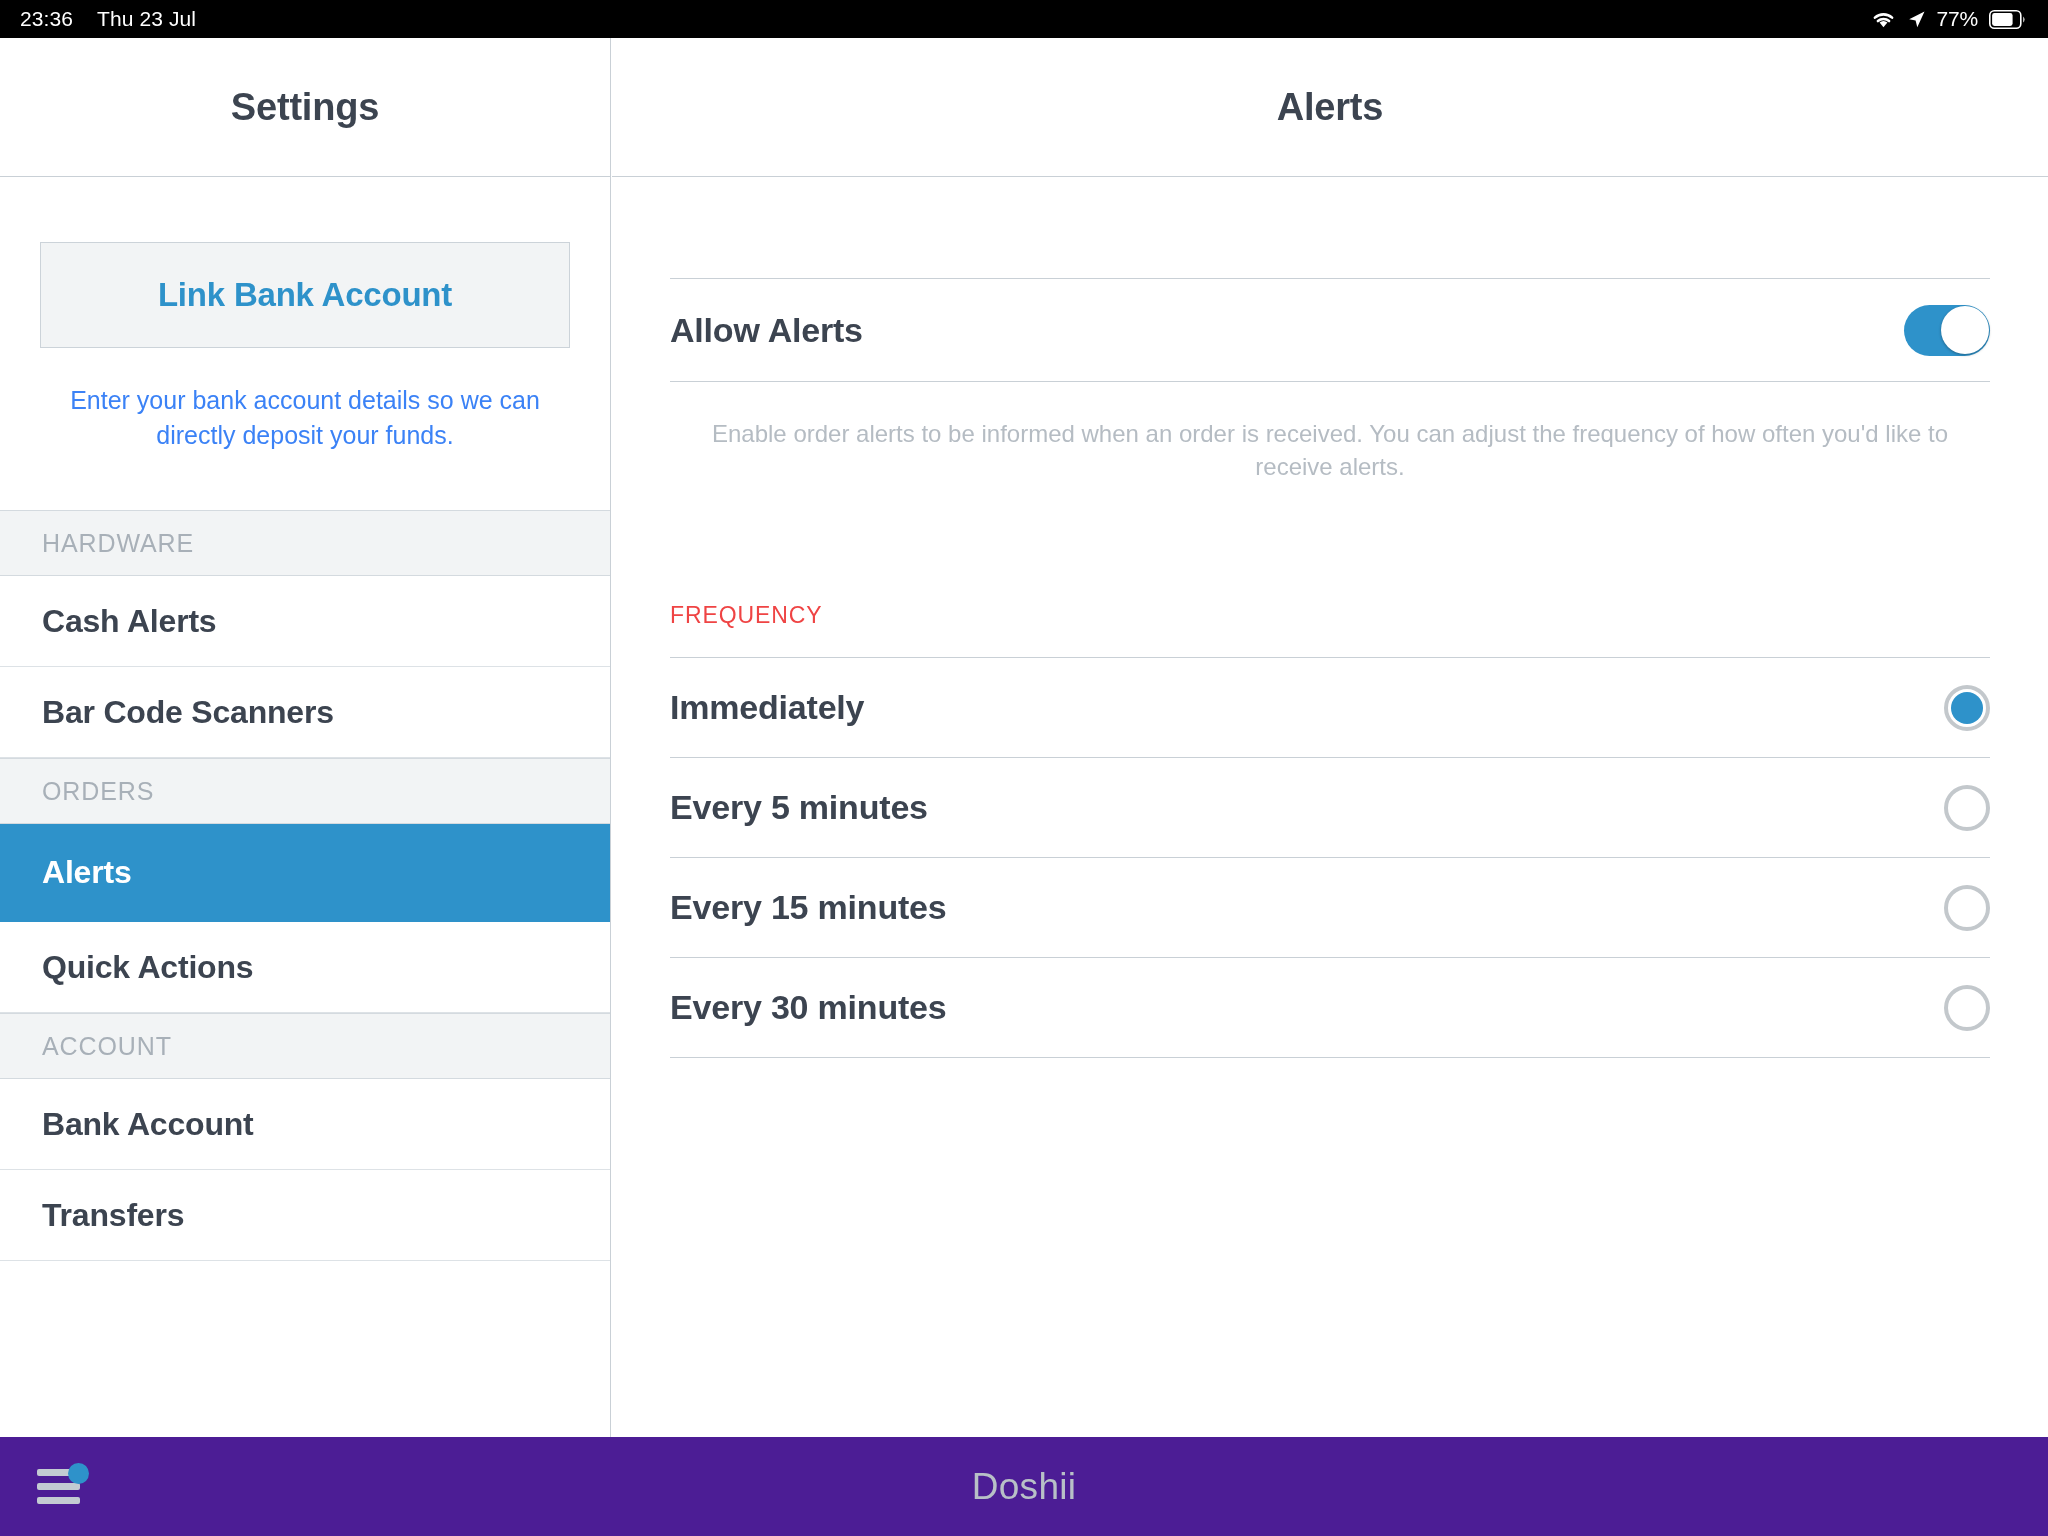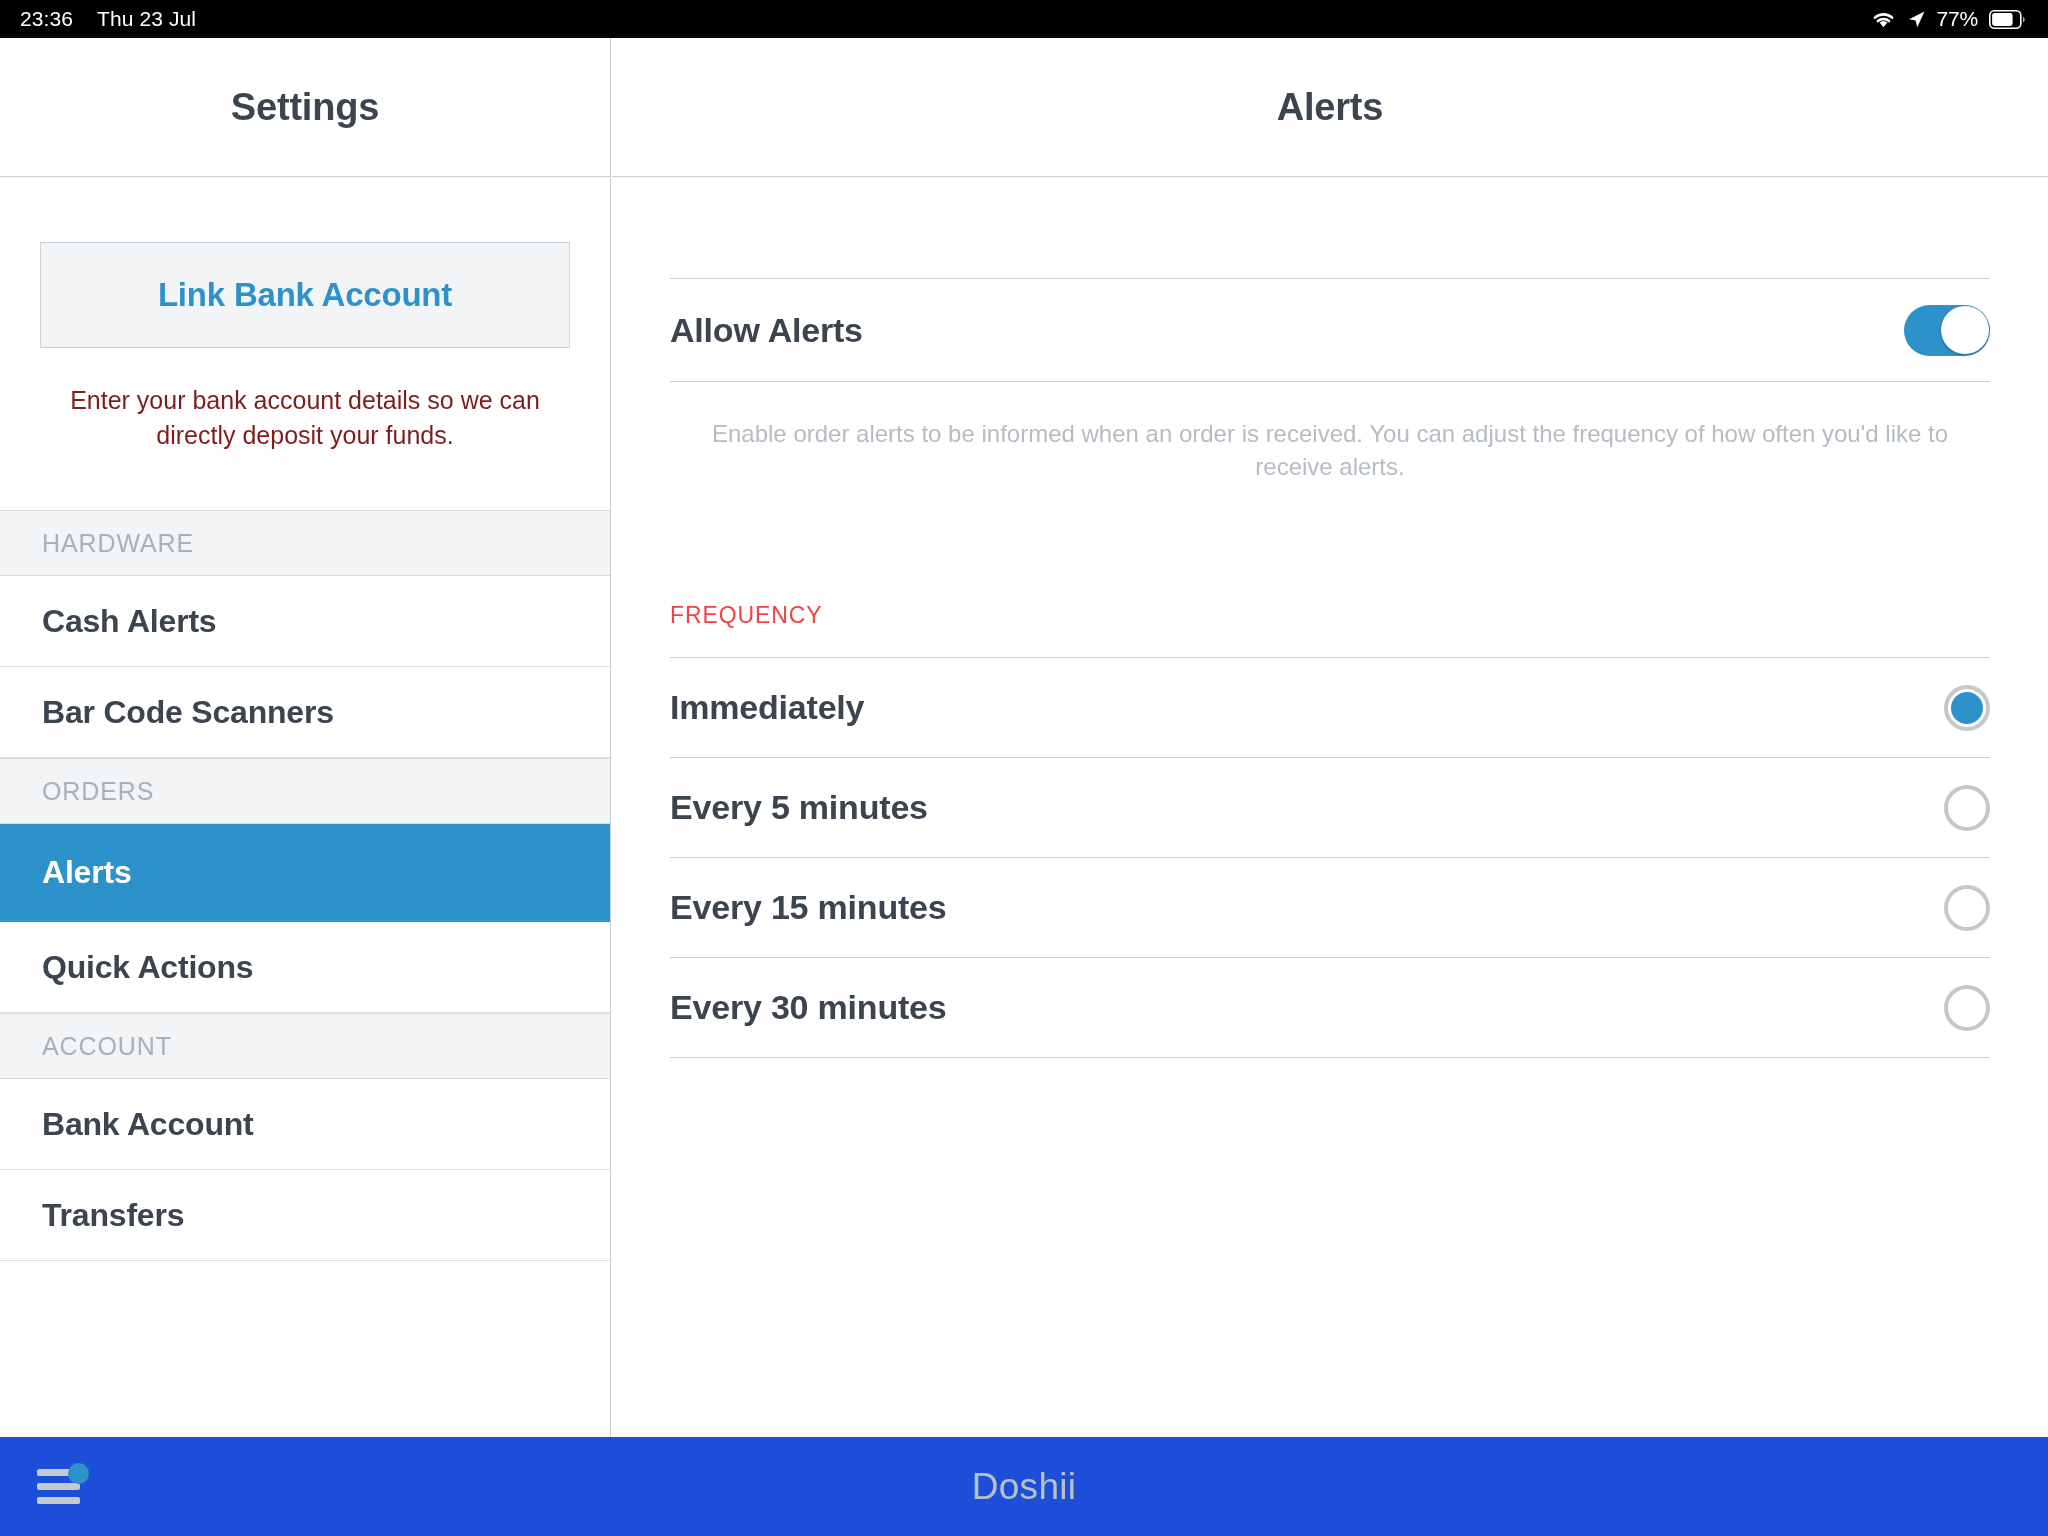--- a/index.html
+++ b/index.html
@@ -105,21 +105,21 @@
   }
   .link-bank-label {
     color: #2e92ca;
     font-size: 33px;
     font-weight: 700;
     letter-spacing: -0.2px;
   }
   .link-bank-desc {
     margin: 35px 22px 0 22px;
     text-align: center;
-    color: #7f1d1d;
+    color: #3b82f6;
     font-size: 25px;
     line-height: 1.38;
     font-weight: 400;
   }
 
   .section-header {
     background: #f2f4f5;
     height: 66px;
     display: flex;
     align-items: center;
@@ -258,21 +258,21 @@
     border-radius: 50%;
     background: #2e92ca;
   }
 
   
   .bottom-bar {
     position: absolute;
     left: 0; bottom: 0;
     width: 2048px;
     height: 99px;
-    background: #1d4ed8;
+    background: #4c1d95;
     display: flex;
     align-items: center;
     justify-content: center;
   }
   .bottom-brand {
     color: #b8c0c7;
     font-size: 37px;
     font-weight: 400;
     letter-spacing: 0.3px;
   }

